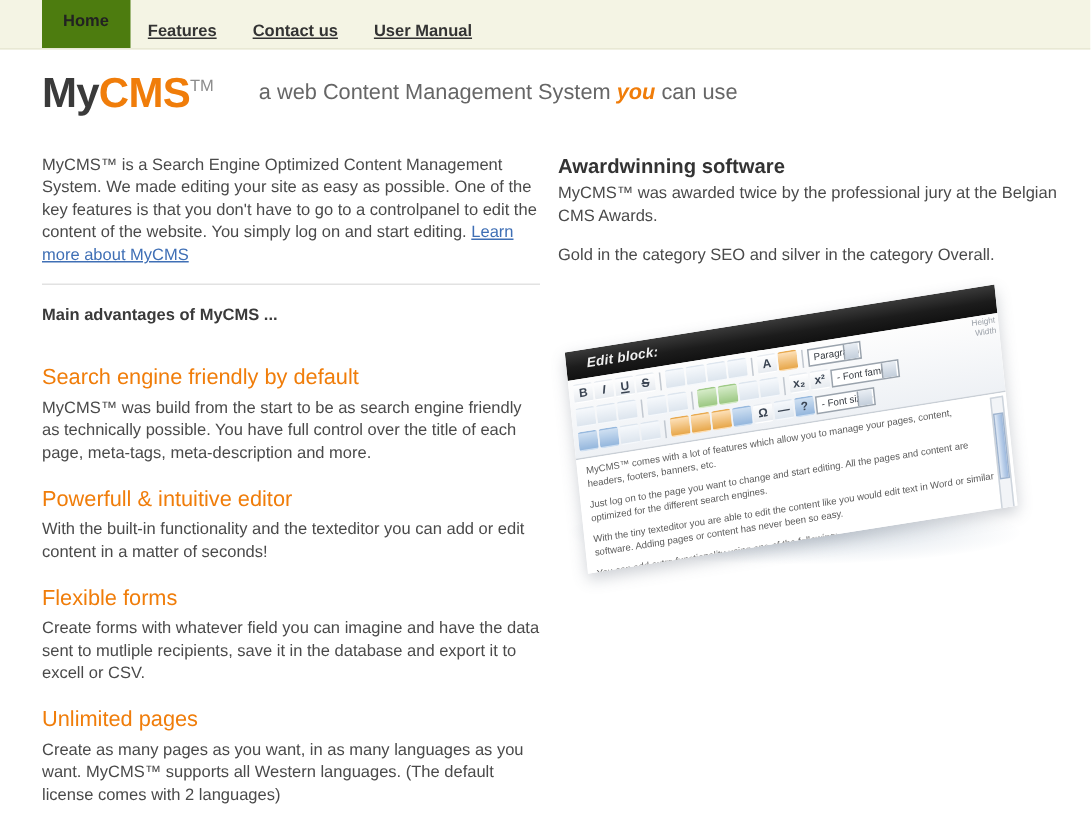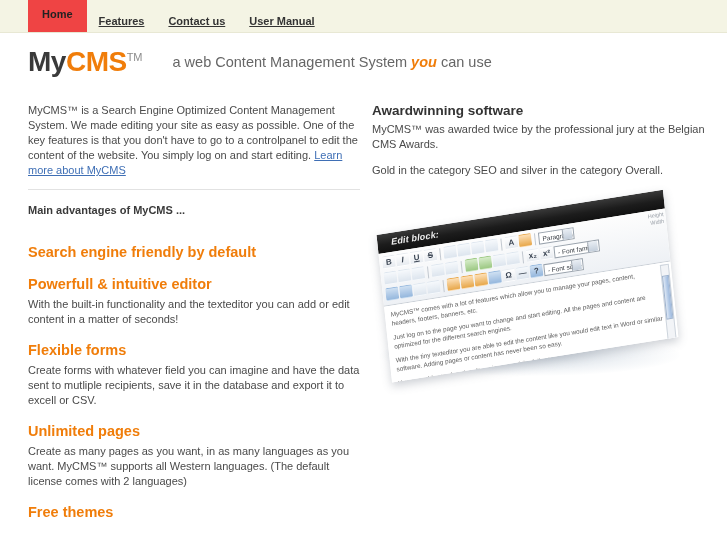--- a/index.html
+++ b/index.html
@@ -39,21 +39,21 @@
     color: #333333;
     text-decoration: underline;
     padding: 0 12px;
     height: 22px;
     line-height: 22px;
     display: block;
     cursor: pointer;
     white-space: nowrap;
   }
   .nav-item.active {
-    background: #ef4444;
+    background: #4d7c0f;
     text-decoration: none;
     height: 33px;
     line-height: 30px;
     padding: 0 14px;
     color: #222222;
   }
 
   
   .masthead {
     height: 57px;
@@ -124,21 +124,21 @@
     margin: 6px 0 14px 0;
   }
   .subhead {
     font-size: 11px;
     font-weight: bold;
     color: #3a3a3a;
     margin: 0 0 28px 0;
   }
   h3.feature-title {
     font-size: 14.5px;
-    font-weight: bold;
+    font-weight: normal;
     color: #f07d0a;
     margin: 0 0 4px 0;
     line-height: 17px;
   }
   .feature {
     margin-bottom: 15px;
   }
   .feature p {
     font-size: 11px;
     line-height: 15px;
@@ -346,20 +346,21 @@
     <p class="body-text">
       <span>MyCMS™ is a Search Engine Optimized Content Management System. We made editing your site as easy as possible. One of the key features is that you don't have to go to a controlpanel to edit the content of the website. You simply log on and start editing. </span><a class="inline-link">Learn more about MyCMS</a>
     </p>
 
     <hr class="rule">
 
     <div class="subhead">Main advantages of MyCMS ...</div>
 
     <div class="feature">
       <h3 class="feature-title">Search engine friendly by default</h3>
+      <p>MyCMS™ was build from the start to be as search engine friendly as technically possible. You have full control over the title of each page, meta-tags, meta-description and more.</p>
     </div>
 
     <div class="feature">
       <h3 class="feature-title">Powerfull &amp; intuitive editor</h3>
       <p>With the built-in functionality and the texteditor you can add or edit content in a matter of seconds!</p>
     </div>
 
     <div class="feature">
       <h3 class="feature-title">Flexible forms</h3>
       <p>Create forms with whatever field you can imagine and have the data sent to mutliple recipients, save it in the database and export it to excell or CSV.</p>

